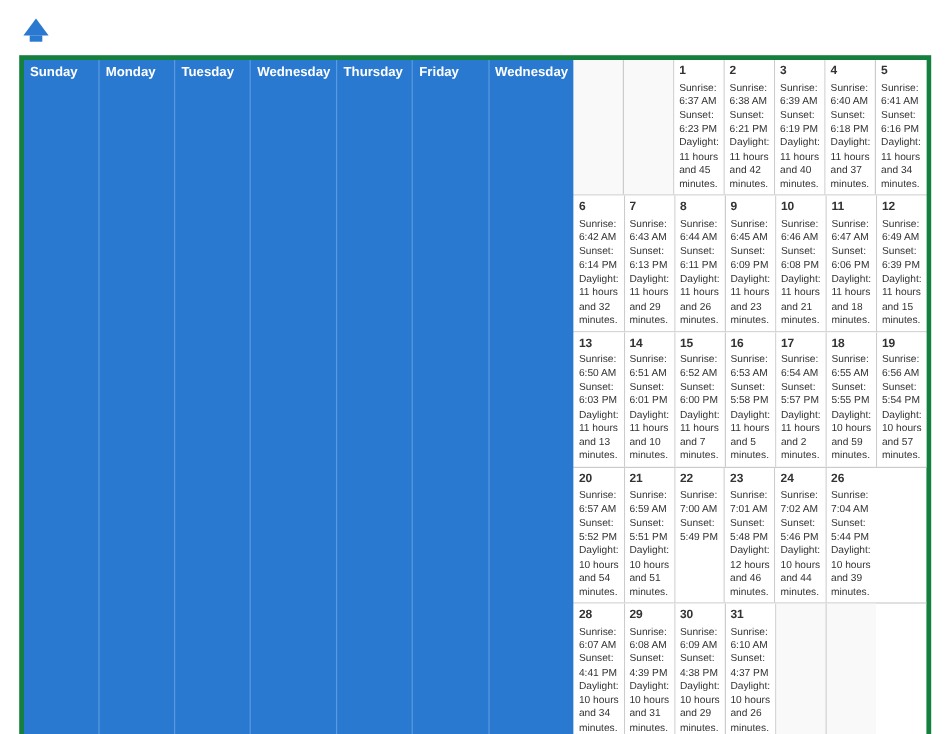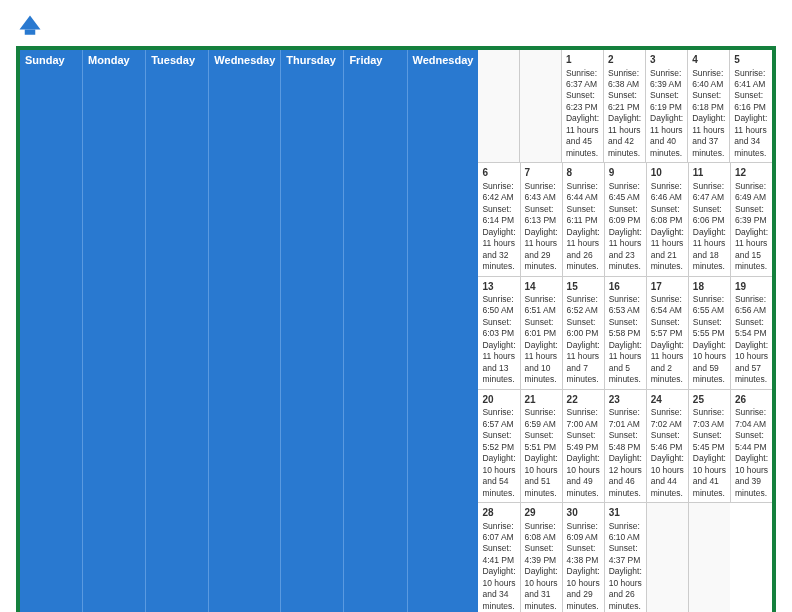--- a/index.html
+++ b/index.html
@@ -165,24 +165,23 @@
           <div class="cal-cell"><span class="day-num">14</span><span>Sunrise: 6:51 AM</span><br><span>Sunset: 6:01 PM</span><br><span>Daylight: 11 hours and 10 minutes.</span></div>
           <div class="cal-cell"><span class="day-num">15</span><span>Sunrise: 6:52 AM</span><br><span>Sunset: 6:00 PM</span><br><span>Daylight: 11 hours and 7 minutes.</span></div>
           <div class="cal-cell"><span class="day-num">16</span><span>Sunrise: 6:53 AM</span><br><span>Sunset: 5:58 PM</span><br><span>Daylight: 11 hours and 5 minutes.</span></div>
           <div class="cal-cell"><span class="day-num">17</span><span>Sunrise: 6:54 AM</span><br><span>Sunset: 5:57 PM</span><br><span>Daylight: 11 hours and 2 minutes.</span></div>
           <div class="cal-cell"><span class="day-num">18</span><span>Sunrise: 6:55 AM</span><br><span>Sunset: 5:55 PM</span><br><span>Daylight: 10 hours and 59 minutes.</span></div>
           <div class="cal-cell"><span class="day-num">19</span><span>Sunrise: 6:56 AM</span><br><span>Sunset: 5:54 PM</span><br><span>Daylight: 10 hours and 57 minutes.</span></div>
         </div>
         <div class="cal-row">
           <div class="cal-cell"><span class="day-num">20</span><span>Sunrise: 6:57 AM</span><br><span>Sunset: 5:52 PM</span><br><span>Daylight: 10 hours and 54 minutes.</span></div>
           <div class="cal-cell"><span class="day-num">21</span><span>Sunrise: 6:59 AM</span><br><span>Sunset: 5:51 PM</span><br><span>Daylight: 10 hours and 51 minutes.</span></div>
-          <div class="cal-cell"><span class="day-num">22</span><span>Sunrise: 7:00 AM</span><br><span>Sunset: 5:49 PM</span><br><span>Daylight: 10 hours and 49 minutes.</span></div>
+          <div class="cal-cell"><span class="day-num">22</span><span>Sunrise: 7:00 AM</span><br><span>Sunset: 5:49 PM</span><br></div>
           <div class="cal-cell"><span class="day-num">23</span><span>Sunrise: 7:01 AM</span><br><span>Sunset: 5:48 PM</span><br><span>Daylight: 12 hours and 46 minutes.</span></div>
           <div class="cal-cell"><span class="day-num">24</span><span>Sunrise: 7:02 AM</span><br><span>Sunset: 5:46 PM</span><br><span>Daylight: 10 hours and 44 minutes.</span></div>
-          <div class="cal-cell"><span class="day-num">25</span><span>Sunrise: 7:03 AM</span><br><span>Sunset: 5:45 PM</span><br><span>Daylight: 10 hours and 41 minutes.</span></div>
           <div class="cal-cell"><span class="day-num">26</span><span>Sunrise: 7:04 AM</span><br><span>Sunset: 5:44 PM</span><br><span>Daylight: 10 hours and 39 minutes.</span></div>
         </div>
         <div class="cal-row">
           <div class="cal-cell"><span class="day-num">28</span><span>Sunrise: 6:07 AM</span><br><span>Sunset: 4:41 PM</span><br><span>Daylight: 10 hours and 34 minutes.</span></div>
           <div class="cal-cell"><span class="day-num">29</span><span>Sunrise: 6:08 AM</span><br><span>Sunset: 4:39 PM</span><br><span>Daylight: 10 hours and 31 minutes.</span></div>
           <div class="cal-cell"><span class="day-num">30</span><span>Sunrise: 6:09 AM</span><br><span>Sunset: 4:38 PM</span><br><span>Daylight: 10 hours and 29 minutes.</span></div>
           <div class="cal-cell"><span class="day-num">31</span><span>Sunrise: 6:10 AM</span><br><span>Sunset: 4:37 PM</span><br><span>Daylight: 10 hours and 26 minutes.</span></div>
           <div class="cal-cell empty"></div>
           <div class="cal-cell empty"></div>
         </div>

